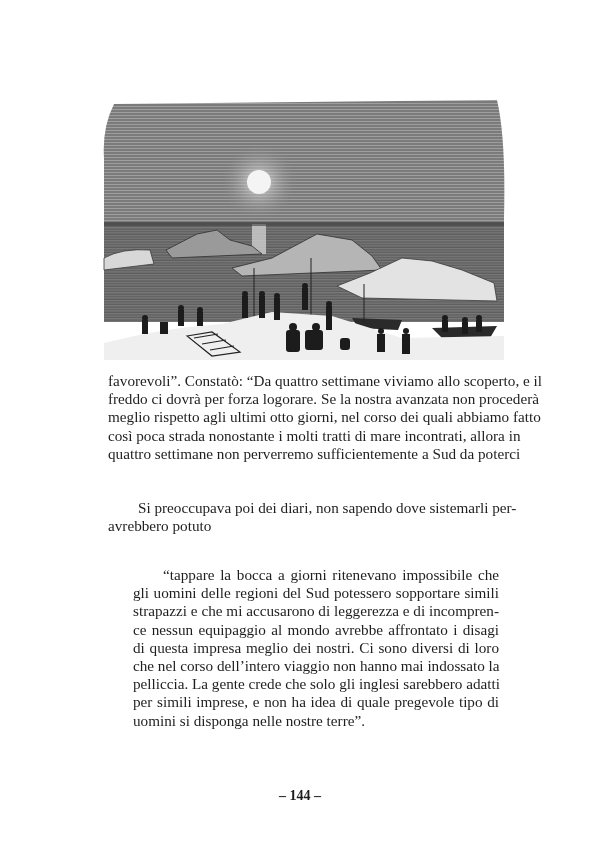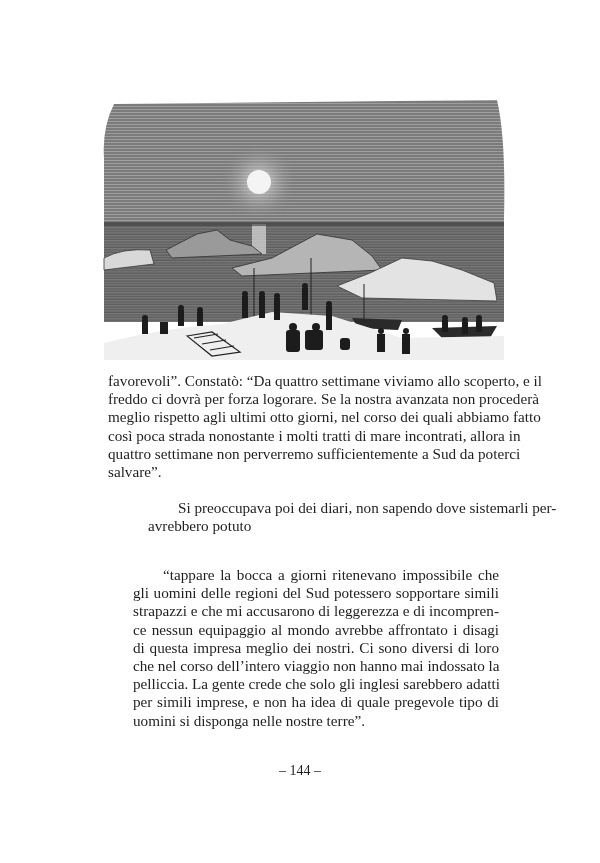--- a/index.html
+++ b/index.html
@@ -6,23 +6,23 @@
     body { width: 600px; height: 863px; position: relative; overflow: hidden;
            font-family: "Liberation Serif", "DejaVu Serif", serif; color: #1e1e1e; }
     .illustration { position: absolute; left: 102px; top: 98px; width: 405px; height: 262px; }
     .illustration svg { width: 100%; height: 100%; display: block; }
     .text-block { position: absolute; left: 108px; width: 406px; font-size: 15.2px; line-height: 18.2px; }
     .body-1 { top: 372px; }
     .para { margin: 0; text-align: justify; }
     .line { display: block; text-align: justify; text-align-last: justify; white-space: nowrap; }
     .line.last { text-align-last: left; }
     .indent { text-indent: 30px; }
-    .body-2 { top: 499px; margin-left: 40px; }
+    .body-2 { top: 499px; }
     .quote { position: absolute; left: 133px; width: 366px; top: 566px; font-size: 15.2px; line-height: 18.2px; }
-    .page-number { position: absolute; top: 763px; left: 0; width: 600px; text-align: center; font-size: 14px; }
+    .page-number { position: absolute; top: 788px; left: 0; width: 600px; text-align: center; font-size: 14px; font-weight: bold; }
   </style>
 </head>
 <body>
 
 <div class="illustration">
   <svg viewBox="0 0 405 262" preserveAspectRatio="none">
     <defs>
       <pattern id="hatch" width="6" height="3" patternUnits="userSpaceOnUse">
         <rect width="6" height="3" fill="#8c8c8c"></rect>
         <line x1="0" y1="1" x2="6" y2="1" stroke="#6a6a6a" stroke-width="1"></line>
@@ -105,21 +105,20 @@
   </svg>
 </div>
 
 <div class="text-block body-1">
   <p class="para">
     <span class="line">favorevoli”. Constatò: “Da quattro settimane viviamo allo scoperto, e il</span>
     <span class="line">freddo ci dovrà per forza logorare. Se la nostra avanzata non procederà</span>
     <span class="line">meglio rispetto agli ultimi otto giorni, nel corso dei quali abbiamo fatto</span>
     <span class="line">così poca strada nonostante i molti tratti di mare incontrati, allora in</span>
     <span class="line">quattro settimane non perverremo sufficientemente a Sud da poterci</span>
-    <span class="line last">salvare”.</span>
   </p>
 </div>
 
 <div class="text-block body-2">
   <p class="para">
     <span class="line indent">Si preoccupava poi dei diari, non sapendo dove sistemarli per-</span>
     <span class="line last">avrebbero potuto</span>
   </p>
 </div>
 

